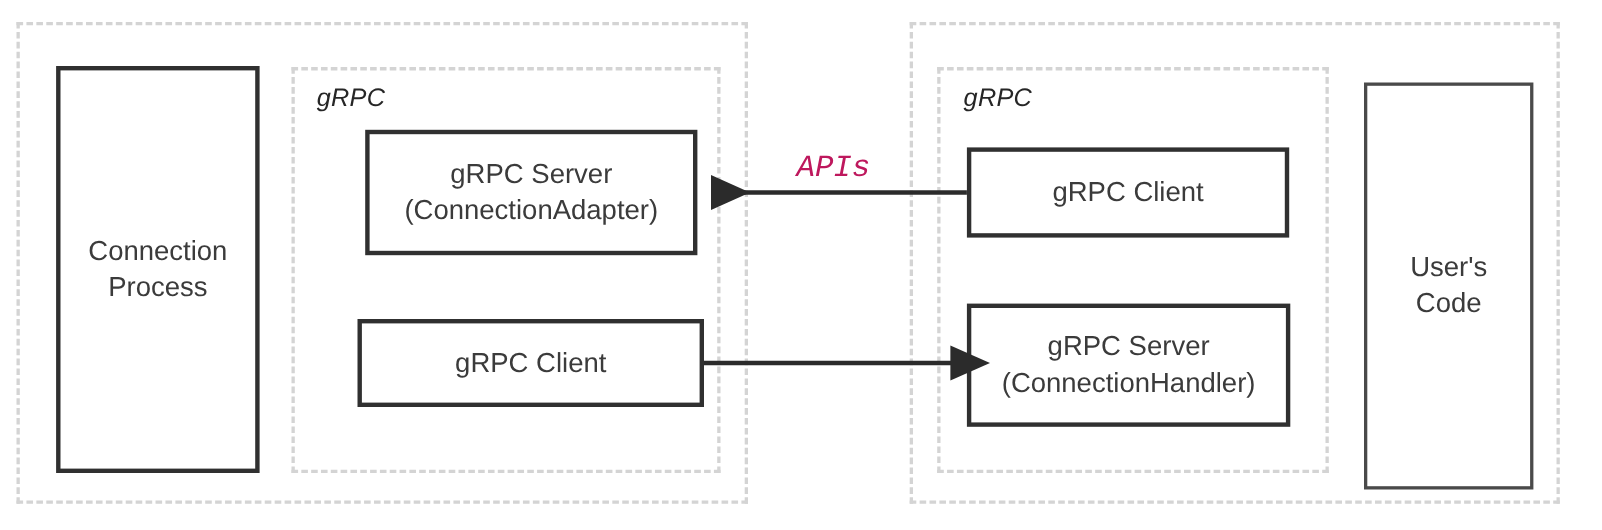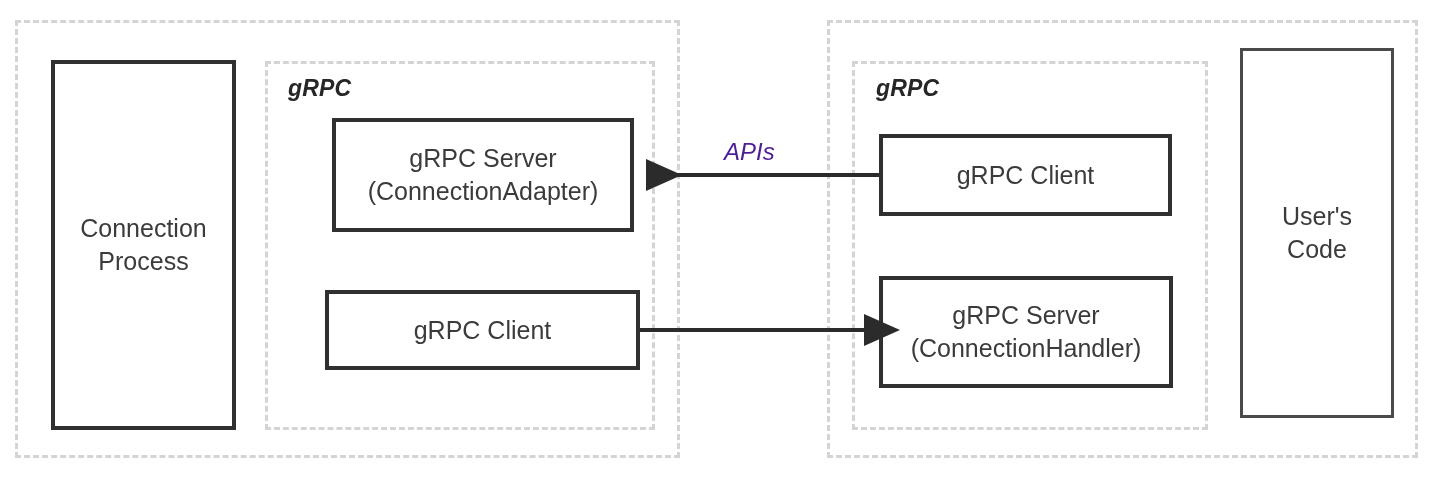--- a/index.html
+++ b/index.html
@@ -38,32 +38,32 @@
   .solid-box .box-text {
     display: block;
     width: 100%;
     padding: 0 6px;
     box-sizing: border-box;
     white-space: pre-line;
   }
   .grpc-label {
     position: absolute;
     font-style: italic;
-    font-weight: bold;
+    font-weight: normal;
     font-size: 23px;
     color: #262626;
     font-family: "Liberation Sans", sans-serif;
     letter-spacing: 0.2px;
   }
   .edge-label {
     position: absolute;
     font-style: italic;
-    font-size: 24px;
-    color: #4c1d95;
-    font-family: Liberation Sans, sans-serif;
+    font-size: 28px;
+    color: #be185d;
+    font-family: Liberation Mono, monospace;
     white-space: nowrap;
   }
   .arrow-svg {
     position: absolute;
     left: 0;
     top: 0;
     width: 1456px;
     height: 482px;
     pointer-events: none;
   }
@@ -101,21 +101,21 @@
 
   <div class="solid-box" style="left:879px; top:134px; width:293px; height:82px;">
     <span class="box-text">gRPC Client</span>
   </div>
 
   <div class="solid-box" style="left:879px; top:276px; width:294px; height:112px;">
     <span class="box-text">gRPC Server
 (ConnectionHandler)</span>
   </div>
 
-  <div class="solid-box" style="left:1240px; top:48px; width:154px; height:370px; border-width:3px; border-color:#4a4a4a;">
+  <div class="solid-box" style="left:1240px; top:75px; width:154px; height:370px; border-width:3px; border-color:#4a4a4a;">
     <span class="box-text">User's
 Code</span>
   </div>
 
   <svg class="arrow-svg" viewBox="0 0 1456 482">
     <defs>
       <marker id="arrowhead-left" markerWidth="9" markerHeight="8" refX="8.5" refY="4" orient="auto-start-reverse" markerUnits="strokeWidth">
         <path d="M0,4 L9,0 L9,8 Z" fill="#2b2b2b"></path>
       </marker>
       <marker id="arrowhead-right" markerWidth="9" markerHeight="8" refX="0.5" refY="4" orient="auto" markerUnits="strokeWidth">

